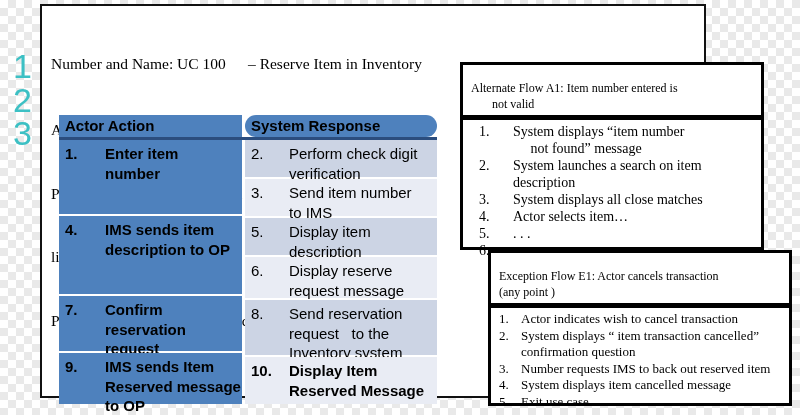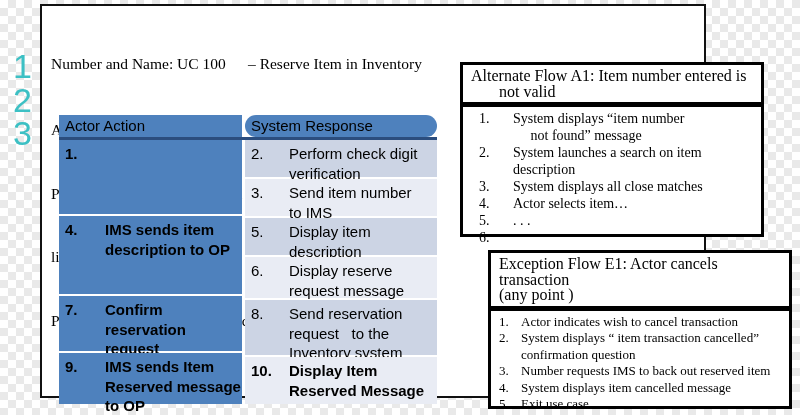--- a/index.html
+++ b/index.html
@@ -21,42 +21,42 @@
   
   .note-num {
     position:absolute; font-family:"Liberation Sans", sans-serif;
     color:#3cc0c4; font-size:34px; font-weight:400; line-height:1;
   }
   .note-num.big { font-size:37px; }
   
   .uc-table { position:absolute; left:17px; top:109px; width:378px; font-family:"Liberation Sans", sans-serif; }
   .thead { display:flex; gap:3px; border-bottom:3px solid #2b4d7e; }
   .th {
-    background:#4e81bd; color:#000; font-weight:normal; font-size:15px;
+    background:#4e81bd; color:#000; font-weight:bold; font-size:15px;
     height:22px; line-height:21px; padding-left:6px;
   }
   .th.left { width:183px; }
   .th.right { width:192px;border-radius:11px; }
   .tbody { display:flex; gap:3px; }
   .col-left { width:183px; display:flex; flex-direction:column; gap:2px; }
   .col-right { width:192px; display:flex; flex-direction:column; gap:2px; }
   .cell { display:flex; align-items:flex-start; padding:4px 0 0 6px; font-size:15px; line-height:19.5px; }
   .cell .num { flex:0 0 40px; }
   .cell .txt { white-space:pre-wrap; }
   .cell.actor { background:#4e81bd; font-weight:bold; }
   .cell.sysA { background:#ccd4e4; }
   .cell.sysB { background:#e9ecf4; }
   .cell.sys .num { flex:0 0 38px; }
   .h74{height:74px;} .h78{height:78px;} .h55{height:55px;} .h51{height:51px;}
   .h37{height:37px;} .h41{height:41px;} .h56{height:55px;} .h47{height:47px;font-weight:bold;}
   
   .flow-box { position:absolute; width:304px; }
   .flow-box .box-head {
     border:3px solid #000; background:#fff;
-    font-size:16px; line-height:15.5px; padding:3px 4px 3px 8px; white-space:pre-wrap;
+    font-size:12px; line-height:15.5px; padding:16px 4px 3px 8px; white-space:pre-wrap;
   }
   .flow-box .box-body { border:3px solid #000; margin-top:-1px; background:#fff; }
   .flow-a1 { left:418px; top:56px; }
   .flow-a1 .box-body { height:133px; padding:3px 2px 0 16px; }
   .flow-e1 { left:418px; top:244px;margin-left:28px; }
   .flow-e1 .box-body { height:101px; padding:3px 2px 0 8px; }
   .flow-li { display:flex; font-size:14px; line-height:17px; }
   .flow-a1 .flow-li .num { flex:0 0 34px; }
   .flow-e1 .flow-li { font-size:13px; line-height:16.5px; }
   .flow-e1 .flow-li .num { flex:0 0 22px; }
@@ -85,20 +85,22 @@
 
     <div class="uc-table">
       <div class="thead">
         <div class="th left">Actor Action</div>
         <div class="th right">System Response</div>
       </div>
       <div class="tbody">
         <div class="col-left">
           <div class="cell actor h74">
             <span class="num">1.</span>
+            <span class="txt">Enter item
+number</span>
           </div>
           <div class="cell actor h78">
             <span class="num">4.</span>
             <span class="txt">IMS sends item
 description to OP</span>
           </div>
           <div class="cell actor h55">
             <span class="num">7.</span>
             <span class="txt">Confirm
 reservation

